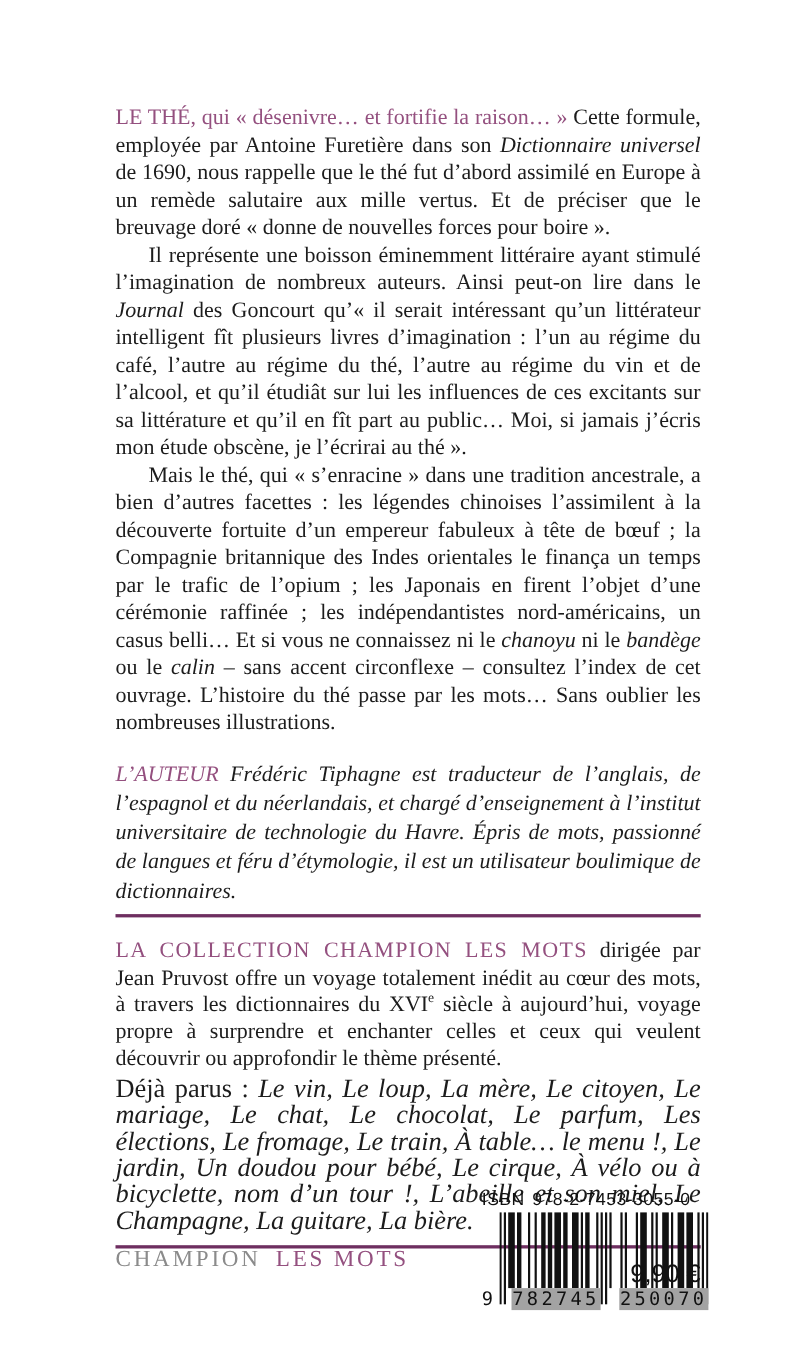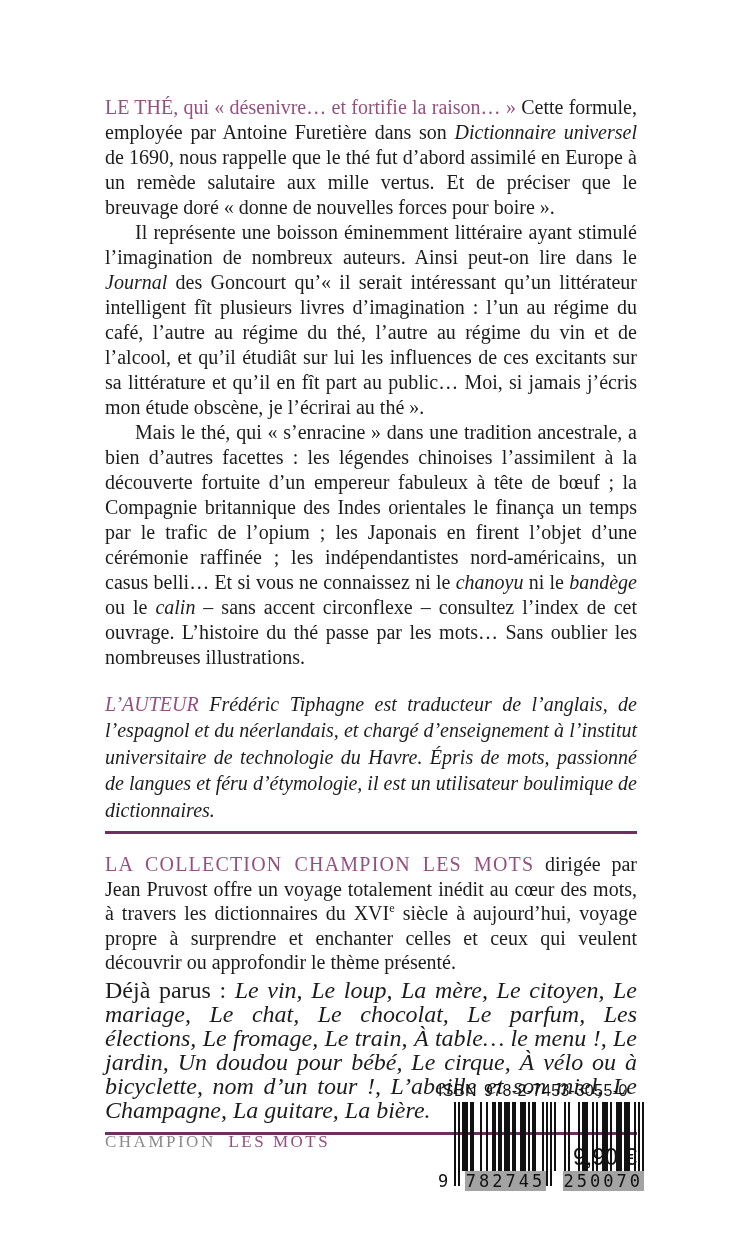--- a/index.html
+++ b/index.html
@@ -68,21 +68,21 @@
     font-family:"DejaVu Sans Mono", monospace;
     font-size:17px;color:#111;
     background:transparent;
   }
   .barcode-digits .grp{letter-spacing:3px;background:#a3a3a3;padding:0 1px;}
   .barcode-digits .lead{background:#fff;}
   .imprint{
     position:absolute;
     left:105px;top:1132px;
     font-family:"Liberation Serif", serif;
-    font-size:17px;letter-spacing:2.5px;
+    font-size:21px;letter-spacing:2.5px;
     white-space:nowrap;
   }
   .imprint .publisher{color:var(--imprint-gray);}
   .imprint .collection-name{color:var(--accent);margin-left:6px;}
 </style>
 </head>
 <body>
 
 <div class="page">
 

